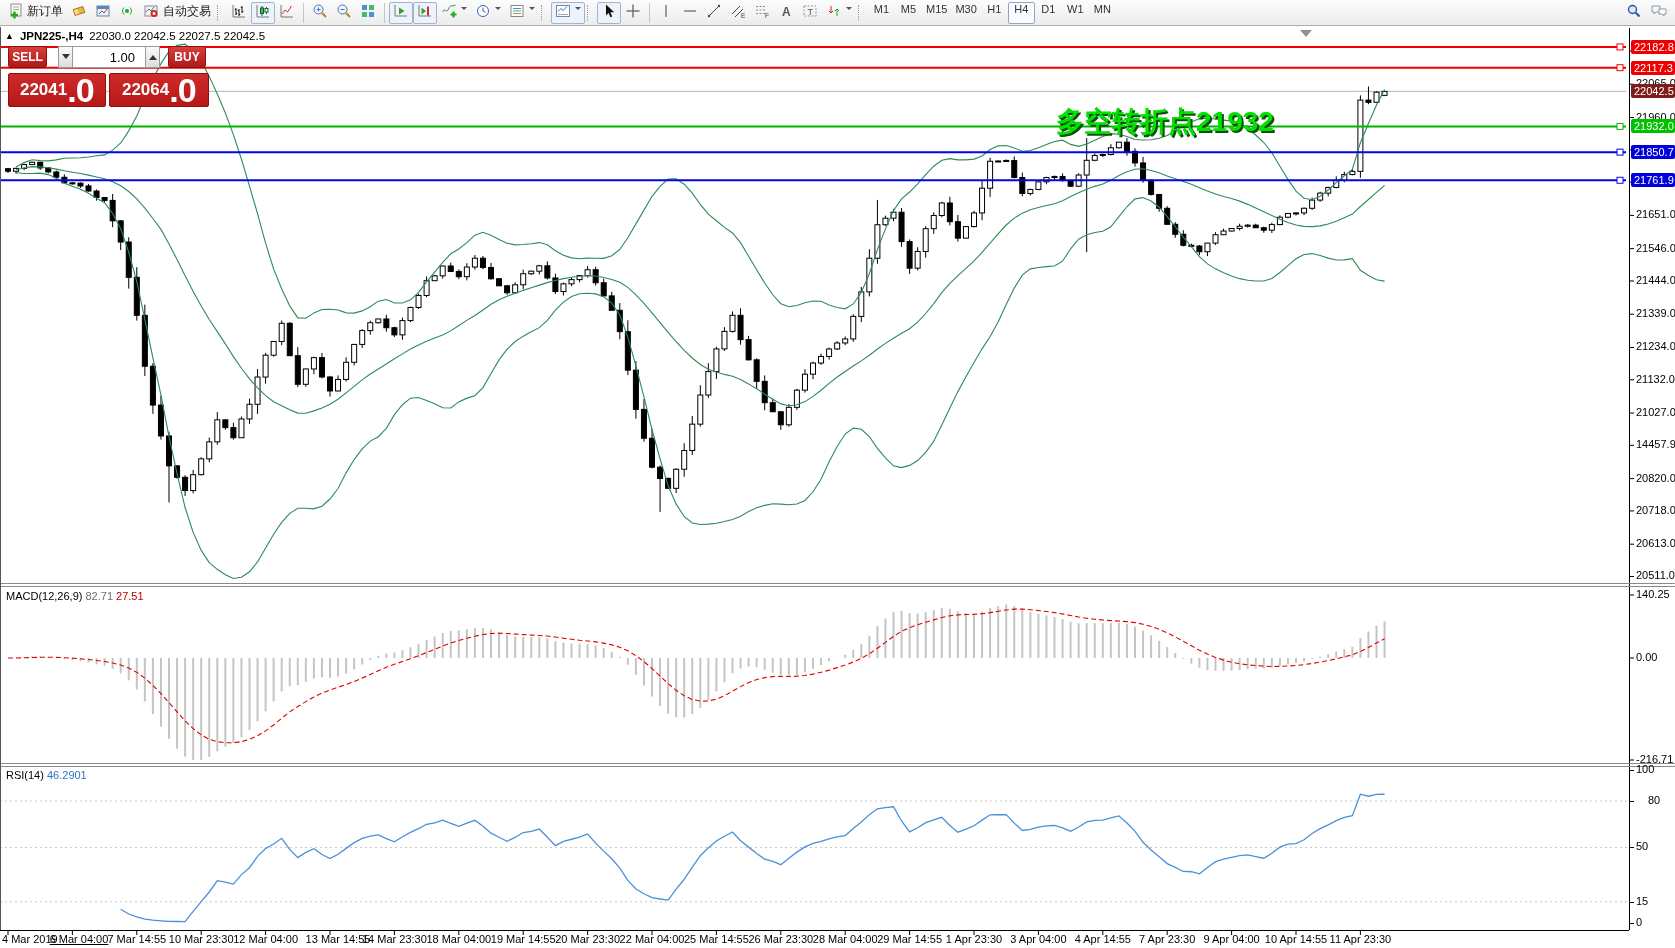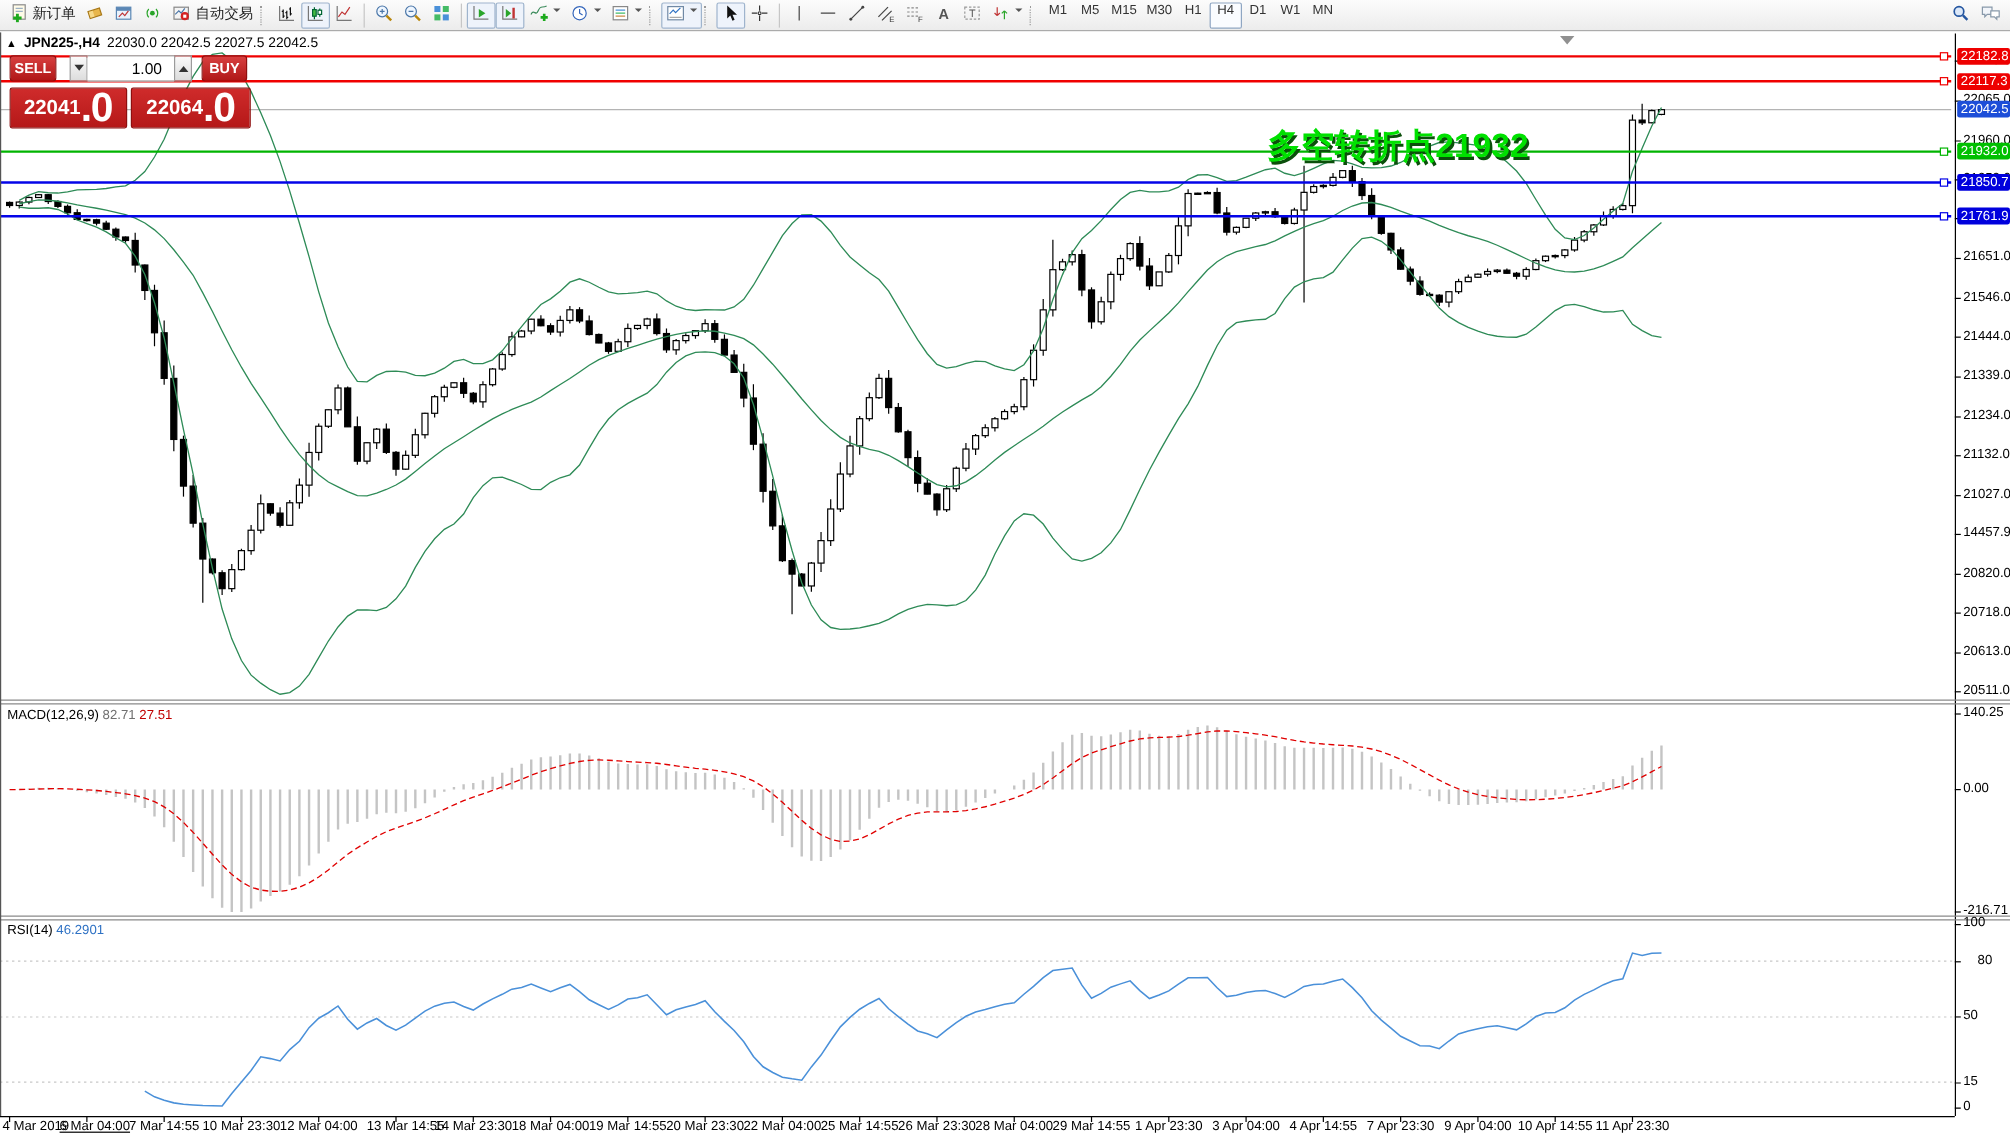--- a/index.html
+++ b/index.html
@@ -1017,21 +1017,21 @@
         <div class="tl" style="left: 1102.8px; top: 906px;">4 Apr 14:55</div>
         <div class="tl" style="left: 1167.2px; top: 906px;">7 Apr 23:30</div>
         <div class="tl" style="left: 1231.6px; top: 906px;">9 Apr 04:00</div>
         <div class="tl" style="left: 1296px; top: 906px;">10 Apr 14:55</div>
         <div class="tl" style="left: 1360.4px; top: 906px;">11 Apr 23:30</div>
         <div class="badge" style="left: 1631px; top: 12.9455px; background: rgb(238, 0, 0);">22182.8</div>
         <div class="badge" style="left: 1631px; top: 33.6931px; background: rgb(238, 0, 0);">22117.3</div>
         <div class="badge" style="left: 1631px; top: 92.388px; background: rgb(0, 192, 0);">21932.0</div>
         <div class="badge" style="left: 1631px; top: 118.14px; background: rgb(0, 0, 221);">21850.7</div>
         <div class="badge" style="left: 1631px; top: 146.268px; background: rgb(0, 0, 221);">21761.9</div>
-        <div class="badge" style="left: 1631px; top: 57.3864px; background: #1d4ed8;">22042.5</div>
+        <div class="badge" style="left: 1631px; top: 57.3864px; background: #7f1d1d;">22042.5</div>
       </div>
 
     <div class="ohlc">
       <span class="tri">▲</span>
       <span class="sym">JPN225-,H4</span>
       <span>22030.0 22042.5 22027.5 22042.5</span>
     </div>
 
     <div class="tpanel">
       <div class="tp-row1">

